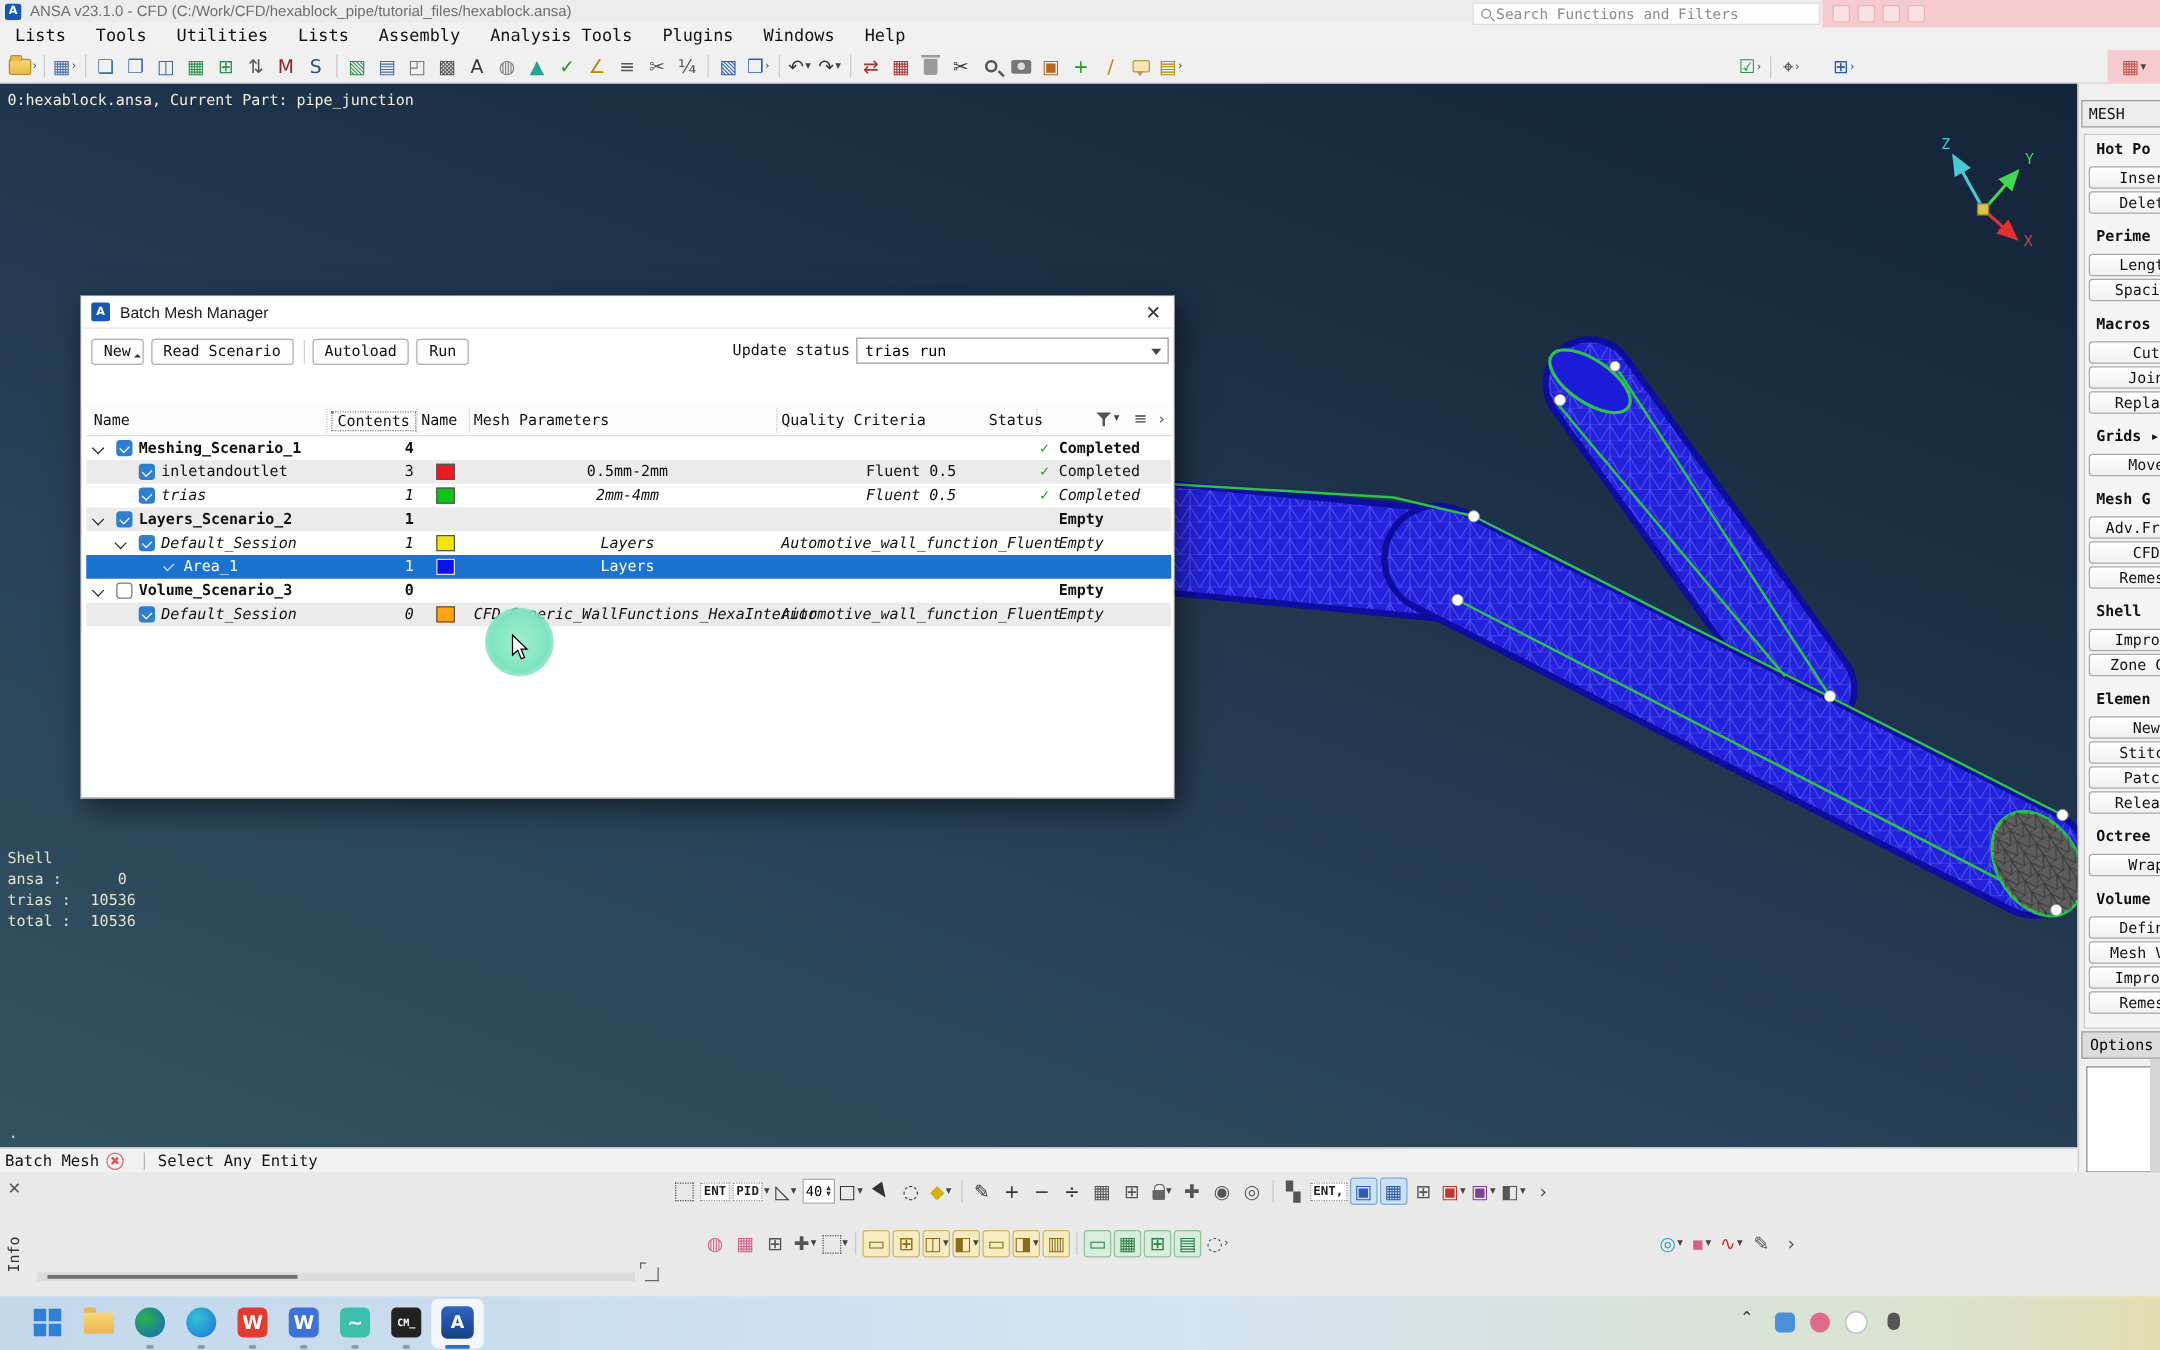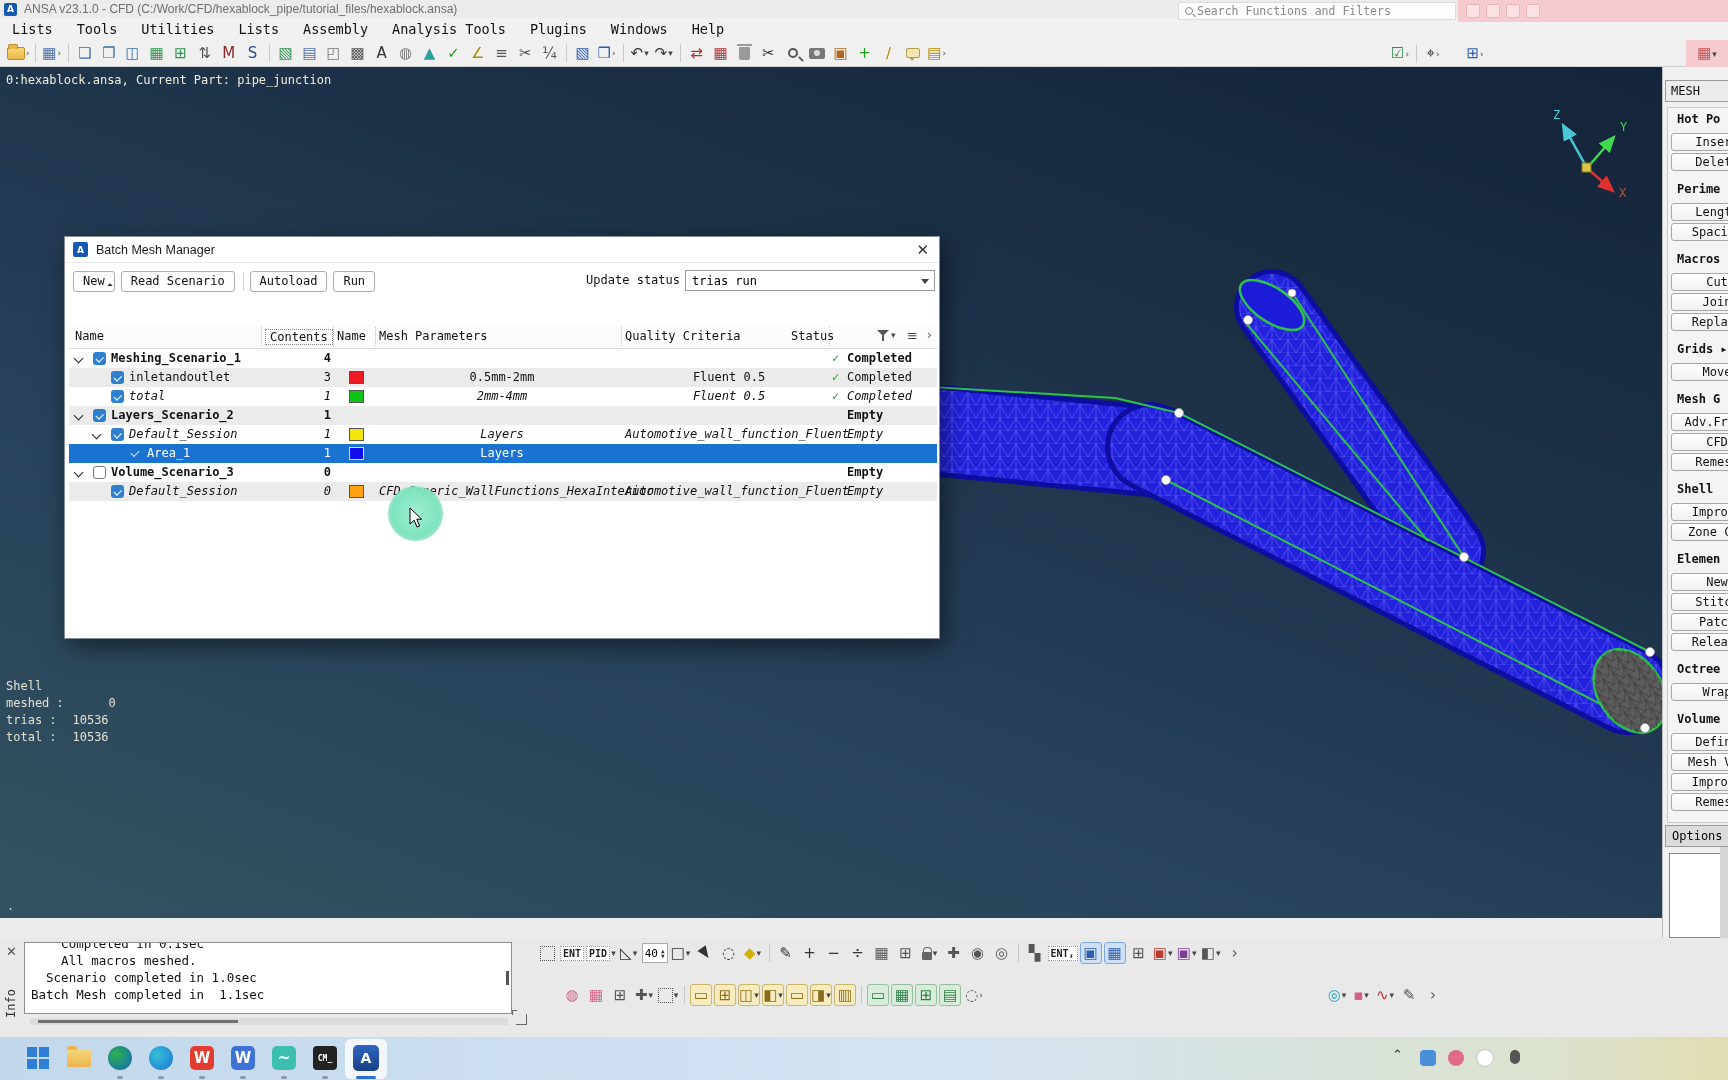--- a/index.html
+++ b/index.html
@@ -408,21 +408,21 @@
         <text id="ax-y" x="1620" y="64" fill="#3fd84f" font-size="12" stroke="none" font-family="DejaVu Sans Mono">Y</text>
         <text id="ax-x" x="1619" y="130" fill="#c05030" font-size="12" stroke="none" font-family="DejaVu Sans Mono">X</text>
       </g>
     </svg>
 
     <div id="vp-header">0:hexablock.ansa,  Current Part: pipe_junction</div>
 
     <div id="vp-stats">
       <div>Shell</div>
       <div id="stat-rows">
-          <div class="stat-row"><span class="lbl">meshed :</span><span class="val">0</span></div>
+          <div class="stat-row"><span class="lbl">ansa :</span><span class="val">0</span></div>
           <div class="stat-row"><span class="lbl">trias :</span><span class="val">10536</span></div>
           <div class="stat-row"><span class="lbl">total :</span><span class="val">10536</span></div>
         </div>
     </div>
     <div id="stray-dot">.</div>
 
     <div id="dialog">
       <div id="dlg-title">
         <div class="appbadge">A</div>
         <div id="dlg-title-text">Batch Mesh Manager</div>
@@ -474,21 +474,21 @@
               <span class="cell" style="left: 60px;">inletandoutlet</span>
               <span class="cell c-contents" style="left: 216px;">3</span>
               <span class="swatch" style="background: rgb(237, 28, 36);"></span>
               <span class="cell c-mesh">0.5mm-2mm</span>
               <span class="cell c-quality">Fluent 0.5</span>
               <span class="stat-check">✓</span>
               <span class="cell c-status">Completed</span>
             </div>
             <div class="trow ital">
               <span class="cb on" style="left: 42px;"></span>
-              <span class="cell" style="left: 60px;">total</span>
+              <span class="cell" style="left: 60px;">trias</span>
               <span class="cell c-contents" style="left: 216px;">1</span>
               <span class="swatch" style="background: rgb(15, 196, 23);"></span>
               <span class="cell c-mesh">2mm-4mm</span>
               <span class="cell c-quality">Fluent 0.5</span>
               <span class="stat-check">✓</span>
               <span class="cell c-status">Completed</span>
             </div>
             <div class="trow alt bold">
               <span class="exp" style="left: 6px;"></span>
               <span class="cb on" style="left: 24px;"></span>
@@ -573,28 +573,30 @@
         <div class="sb-btn" style="top: 666px;">Define</div>
         <div class="sb-btn" style="top: 686px;">Mesh Vol</div>
         <div class="sb-btn" style="top: 706px;">Improve</div>
         <div class="sb-btn" style="top: 726px;">Remesh</div>
       </div>
     <div id="options-tab">Options L</div>
     <div id="options-panel"></div>
     <div id="sb-scroll"></div>
   </div>
 
+  <div id="statusbar">
+    <span id="sb-mode">Batch Mesh</span>
+    <span class="redx"></span>
+    <span id="sb-div"></span>
+    <span>Select Any Entity</span>
+  </div>
 
   <div id="bottom">
     <div id="info-close">✕</div>
     <div id="info-tab">Info</div>
-    <div id="logbox">
-      <div id="loglines"><div>    Completed in 0.1sec</div><div>    All macros meshed.</div><div>  Scenario completed in 1.0sec</div><div>Batch Mesh completed in  1.1sec</div></div>
-      <div id="log-vthumb"></div>
-    </div>
     <div id="hscroll">
         <div id="hthumb"></div>
       </div>
     <div id="log-corner"></div>
     <div id="btm-row1">
         <span class="icon-btn">
           <span class="idash"></span>
         </span>
         <span class="icon-btn">
           <span class="txt">ENT</span>

